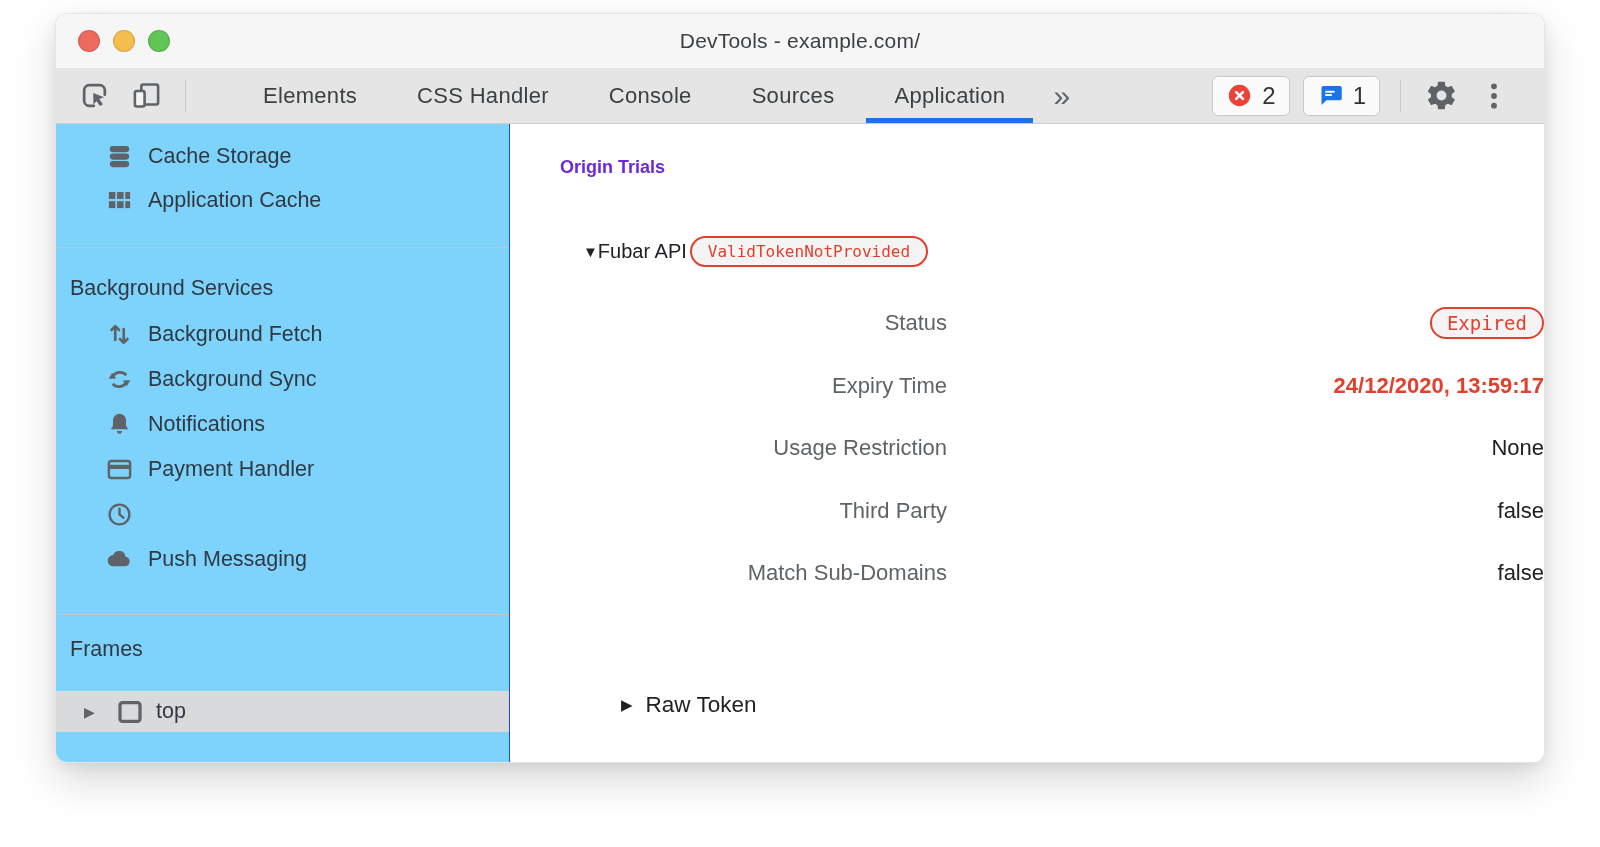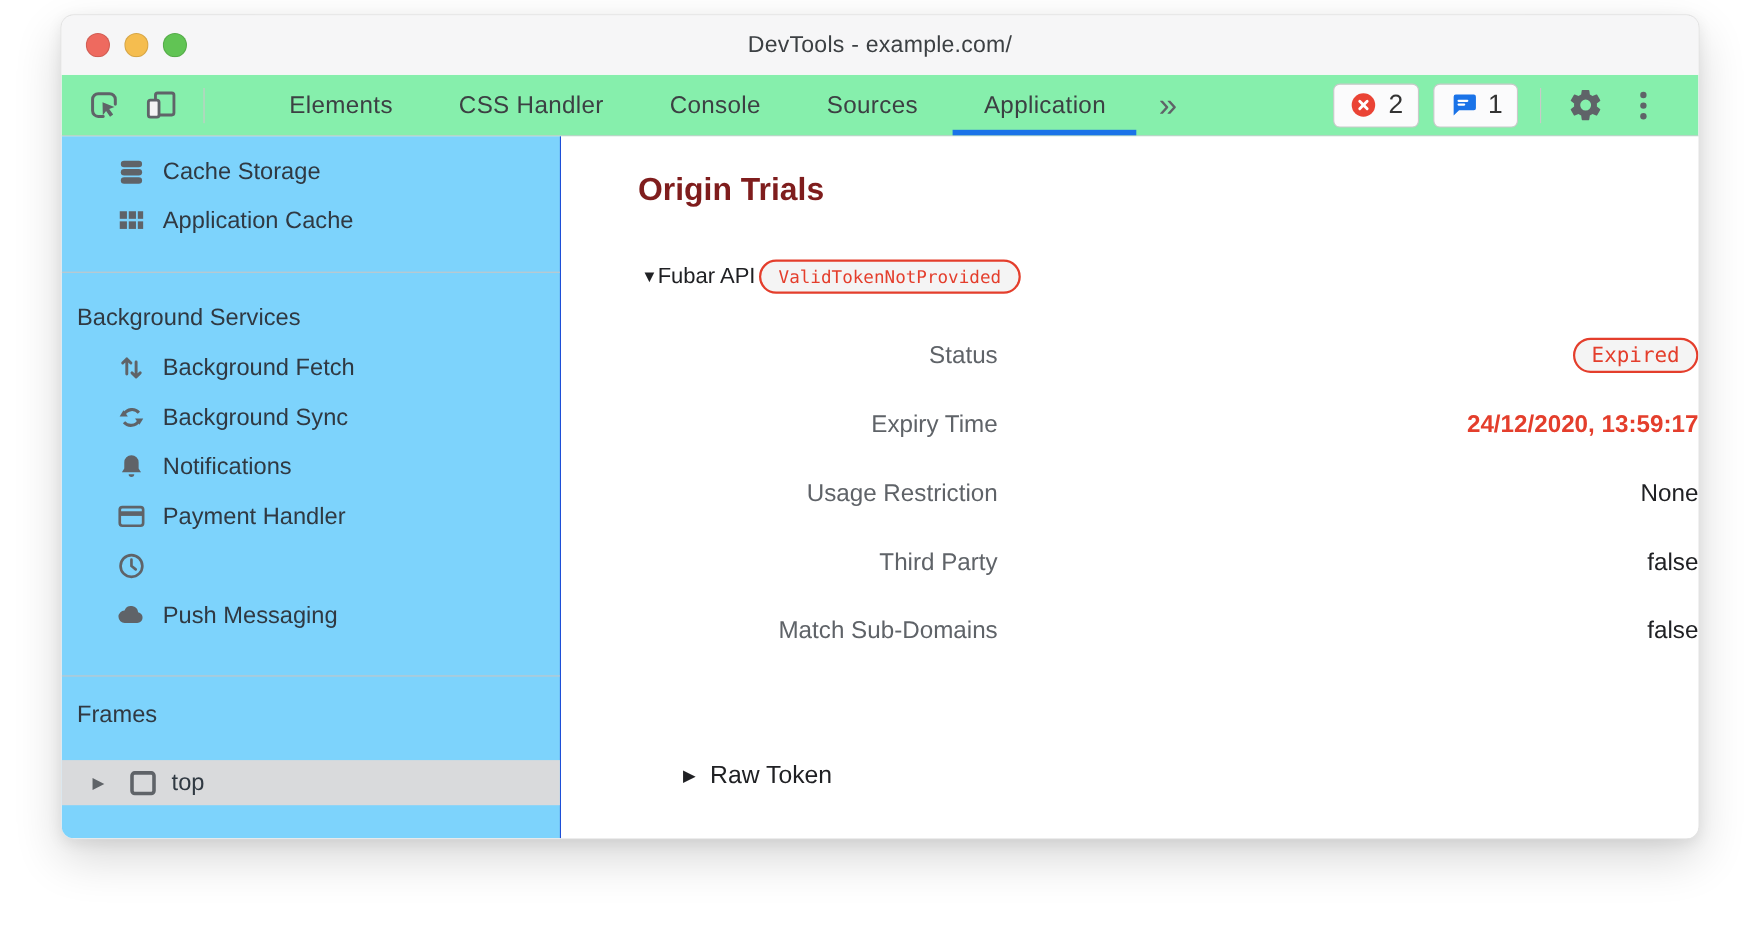--- a/index.html
+++ b/index.html
@@ -13,21 +13,21 @@
   
   .titlebar { height:54px; flex:0 0 auto; background:#f6f6f7; position:relative;
     display:flex; align-items:center; justify-content:center; }
   .traffic { position:absolute; left:22px; top:0; height:100%; display:flex; align-items:center; gap:13px; }
   .light { width:22px; height:22px; border-radius:50%; border:1px solid rgba(0,0,0,.12); }
   .light.red{ background:#ee6a5f; } .light.yellow{ background:#f5bd4f; } .light.green{ background:#61c454; }
   .wtitle { font-size:21px; color:#3c4043; letter-spacing:.2px; }
   .wtitle b { font-weight:normal;margin-top:48px; }
 
   
-  .toolbar { height:56px; flex:0 0 auto; background:#86efac; border-bottom:1px solid #cacdd1;
+  .toolbar { height:56px; flex:0 0 auto; background:#e5e5e5; border-bottom:1px solid #cacdd1;
     display:flex; align-items:center; }
   .tool-left { display:flex; align-items:center; padding-left:18px; gap:12px; height:100%; }
   .icon-btn { width:40px; height:40px; display:flex; align-items:center; justify-content:center; border-radius:4px; }
   .icon-btn svg { width:31px; height:31px; }
   .vsep { width:1px; height:32px; background:#c9c9c9; margin:0 7px; }
 
   .tabs { display:flex; align-items:stretch; height:100%; margin-left:40px; }
   .tab { display:flex; align-items:center; padding:0 30px; font-size:22px; color:#3c4043;
     letter-spacing:.3px; position:relative; cursor:default; }
   .tab.selected::after { content:""; position:absolute; left:2px; right:2px; bottom:0; height:5px; background:#1a73e8; }
@@ -52,31 +52,31 @@
   .side-divider { height:1px; background:#c6c6c6; }
   .div1 { margin-top:25px; margin-bottom:16px; }
   .div2 { margin-top:32px; margin-bottom:10px; }
   .top-row { margin-top:18px; height:41px; background:#d9dadc; display:flex; align-items:center;
     padding-left:28px; gap:11px; }
   .top-row .expander { font-size:14px; color:#5f6368; width:20px; }
   .top-row svg { width:30px; height:30px; }
 
   
   .main { flex:1; background:#fff; position:relative; font-size:22px; color:#202124; }
-  .main-title { position:absolute; left:70px; top:33px; font-size:29px; font-weight:bold; color:#7f1d1d; }
+  .main-title { position:absolute; left:50px; top:33px; font-size:18px; font-weight:bold; color:#6d28d9; }
   .trial-header { position:absolute; left:73px; top:108px; height:38px; display:flex; align-items:center; }
   .tri { font-size:15px; color:#202124; }
   .trial-name { font-size:20px; }
   .pill { display:inline-flex; align-items:center; justify-content:center; border:2px solid #e43e2c;
     border-radius:999px; background:#f4f4f4; color:#e43e2c;
     font-family:"DejaVu Sans Mono","Liberation Mono",monospace; }
   .pill.trial { font-size:16px; padding:4px 16px; margin-left:3px; }
   .pill.status { font-size:19px; padding:3px 15px; }
   .fields { position:absolute; left:0; top:168px; right:0; }
-  .frow { display:grid; grid-template-columns:397px 1fr; column-gap:26px; height:62.5px; align-items:center; }
+  .frow { display:grid; grid-template-columns:397px 1fr; column-gap:26px; height:62.5px; align-items:center;padding-left:40px; }
   .flabel { color:#5f6368; text-align:right; }
   .fvalue { color:#202124;text-align:right; }
   .fvalue.expired { color:#e43e2c; font-weight:bold; }
   .raw-row { position:absolute; left:111px; top:568px; display:flex; align-items:center; gap:13px; font-size:22.5px; }
 </style>
 </head>
 <body>
 
 <div class="window">
 

